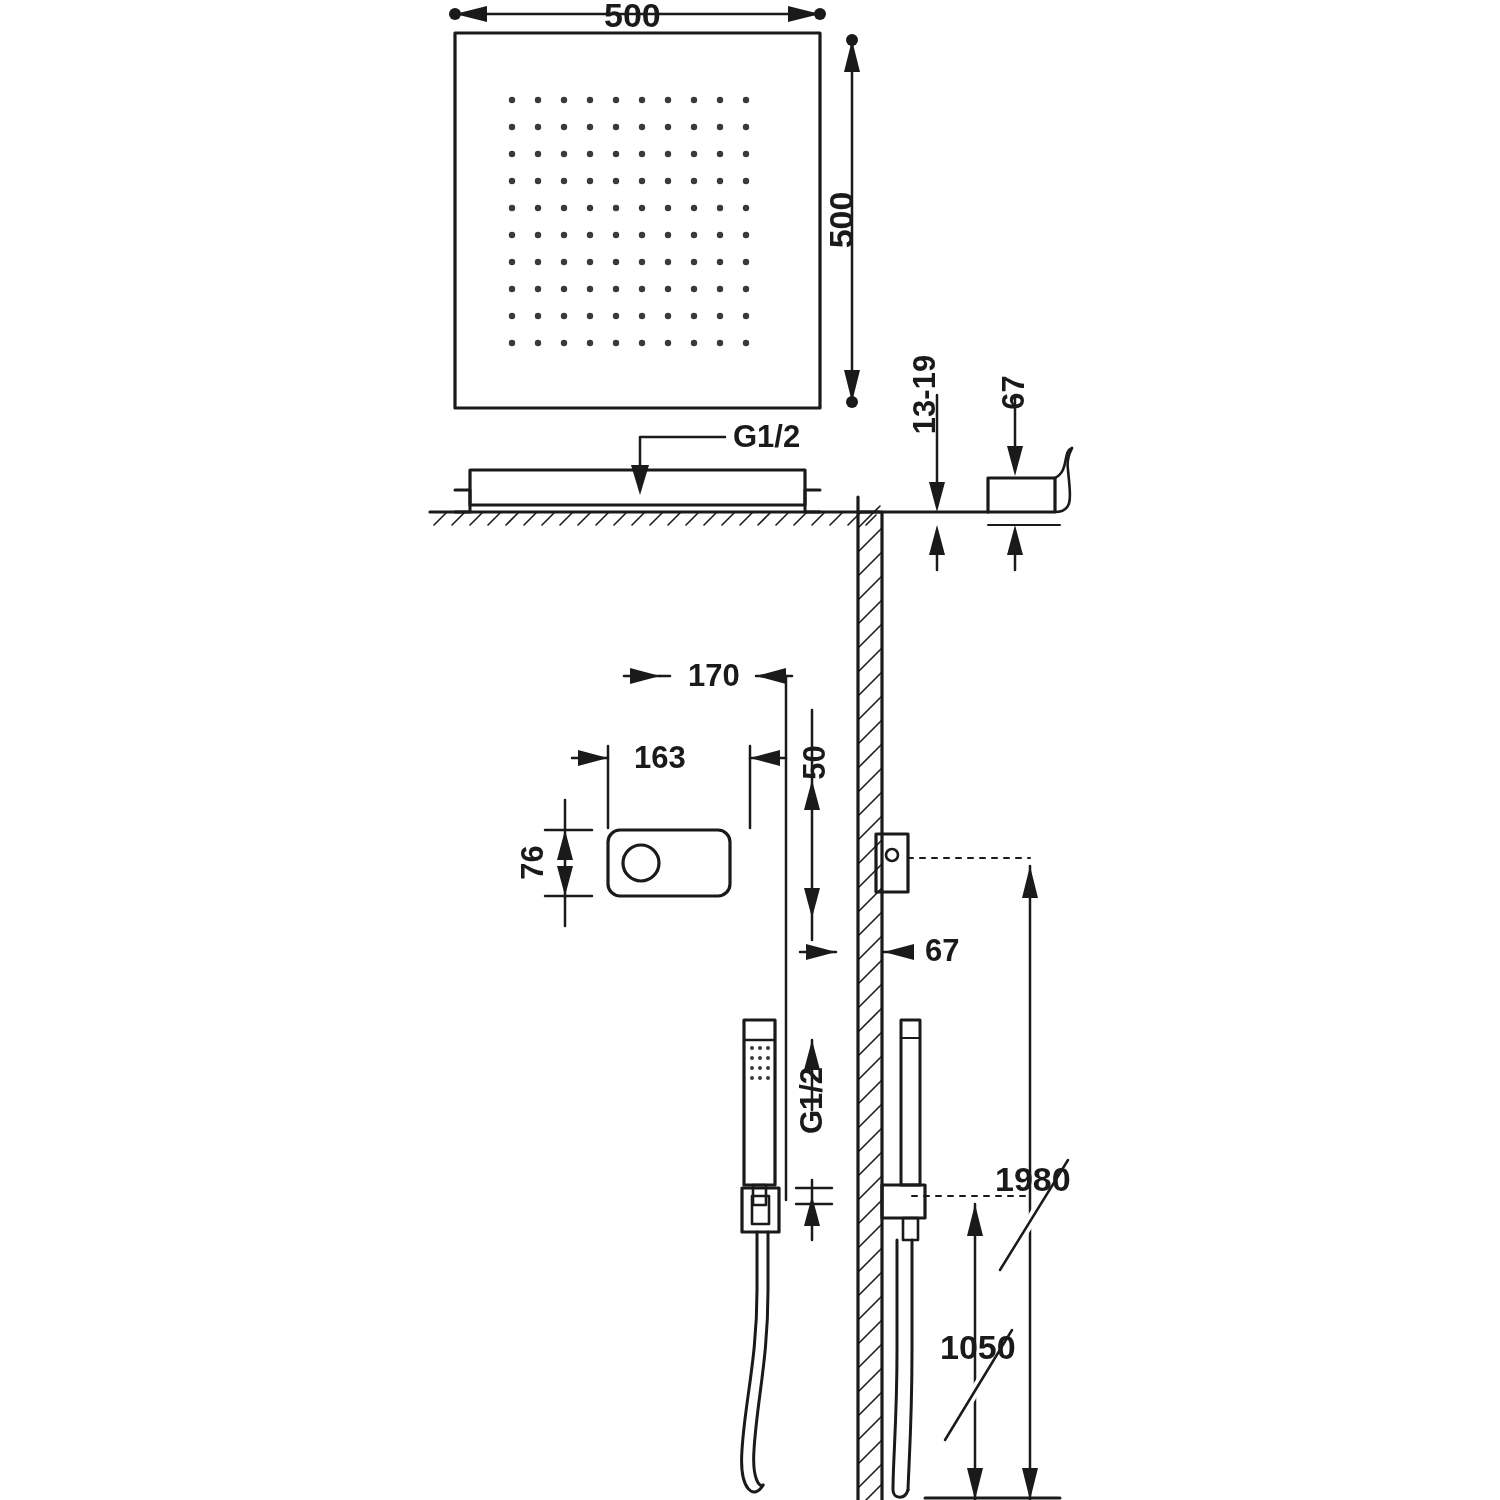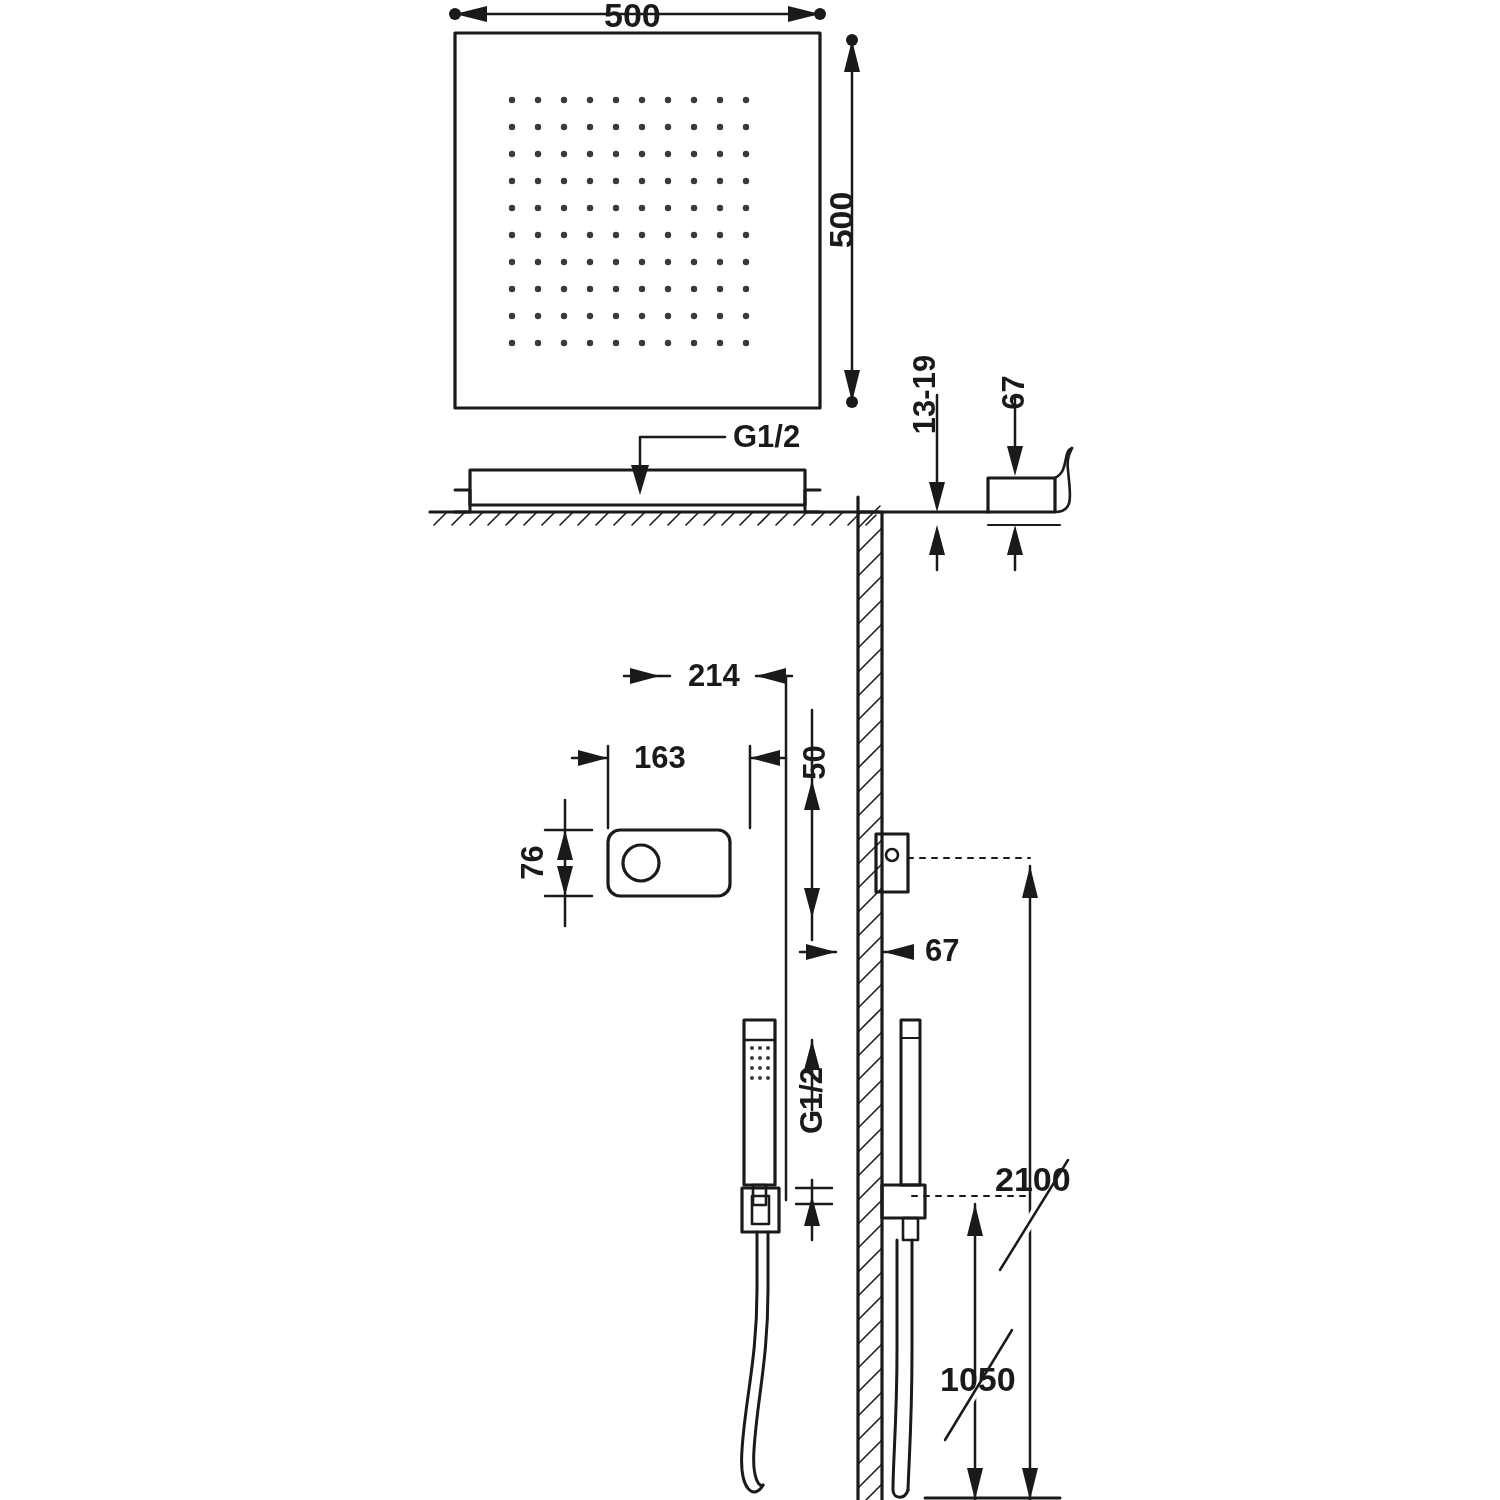--- a/index.html
+++ b/index.html
@@ -431,29 +431,29 @@
   <div class="dim-label" style="left:604px; top:-2px; font-size:34px;">500</div>
 
   <div class="dim-label rot90" style="left:813px; top:203px; font-size:34px;">500</div>
 
   <div class="dim-label" style="left:733px; top:421px; font-size:31px;">G1/2</div>
 
   <div class="dim-label rot90" style="left:885px; top:379px; font-size:31px;">13-19</div>
 
   <div class="dim-label rot90" style="left:996px; top:377px; font-size:31px;">67</div>
 
-  <div class="dim-label" style="left:688px; top:660px; font-size:31px;">214</div>
+  <div class="dim-label" style="left:688px; top:660px; font-size:31px;">170</div>
 
   <div class="dim-label" style="left:634px; top:742px; font-size:31px;">163</div>
 
   <div class="dim-label rot90" style="left:515px; top:847px; font-size:31px;">76</div>
 
   <div class="dim-label rot90" style="left:797px; top:747px; font-size:31px;">50</div>
 
   <div class="dim-label" style="left:925px; top:935px; font-size:31px;">67</div>
 
   <div class="dim-label rot90" style="left:778px; top:1085px; font-size:31px;">G1/2</div>
 
-  <div class="dim-label" style="left:995px; top:1162px; font-size:34px;">2100</div>
-
-  <div class="dim-label" style="left:940px; top:1330px; font-size:34px;margin-top:32px;">1050</div>
+  <div class="dim-label" style="left:995px; top:1162px; font-size:34px;">1980</div>
+
+  <div class="dim-label" style="left:940px; top:1330px; font-size:34px;">1050</div>
 
 </div>
 
 </body></html>

